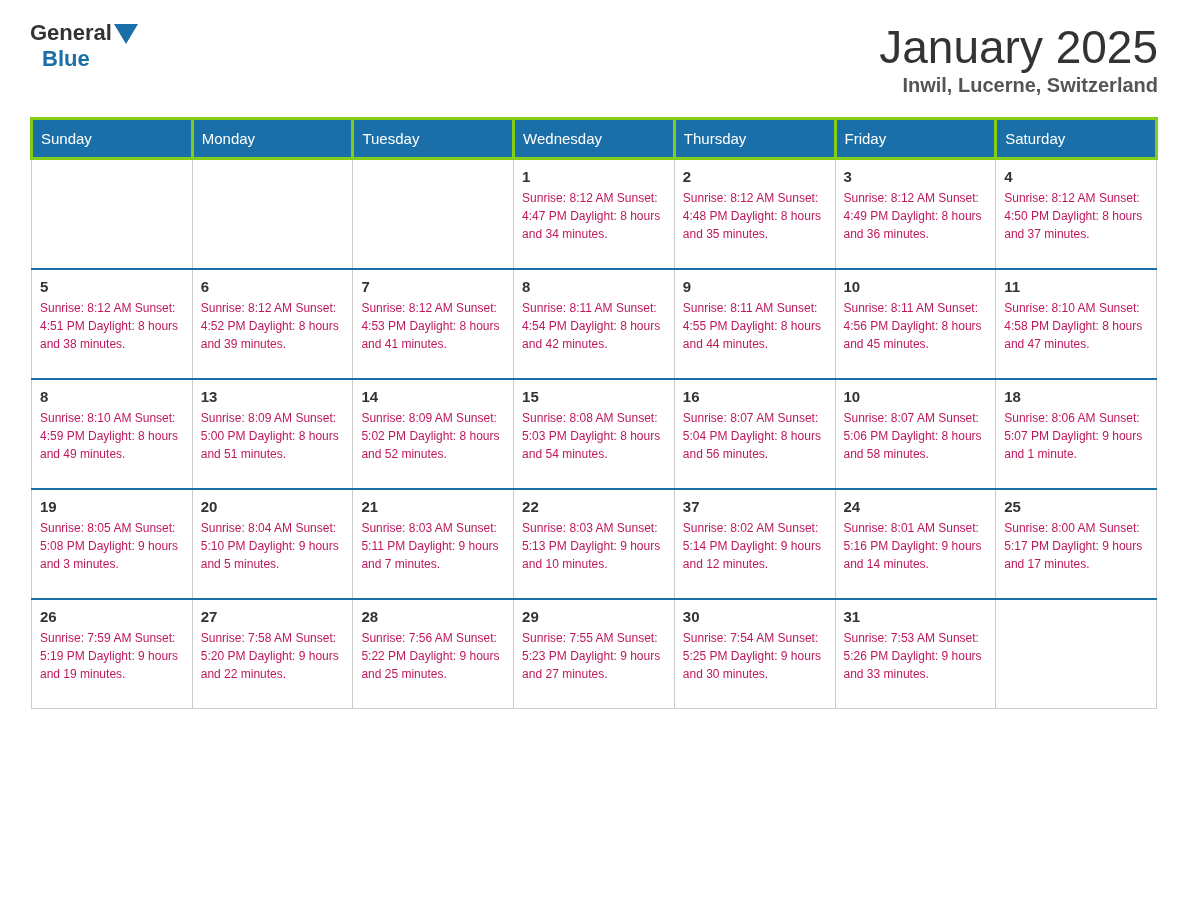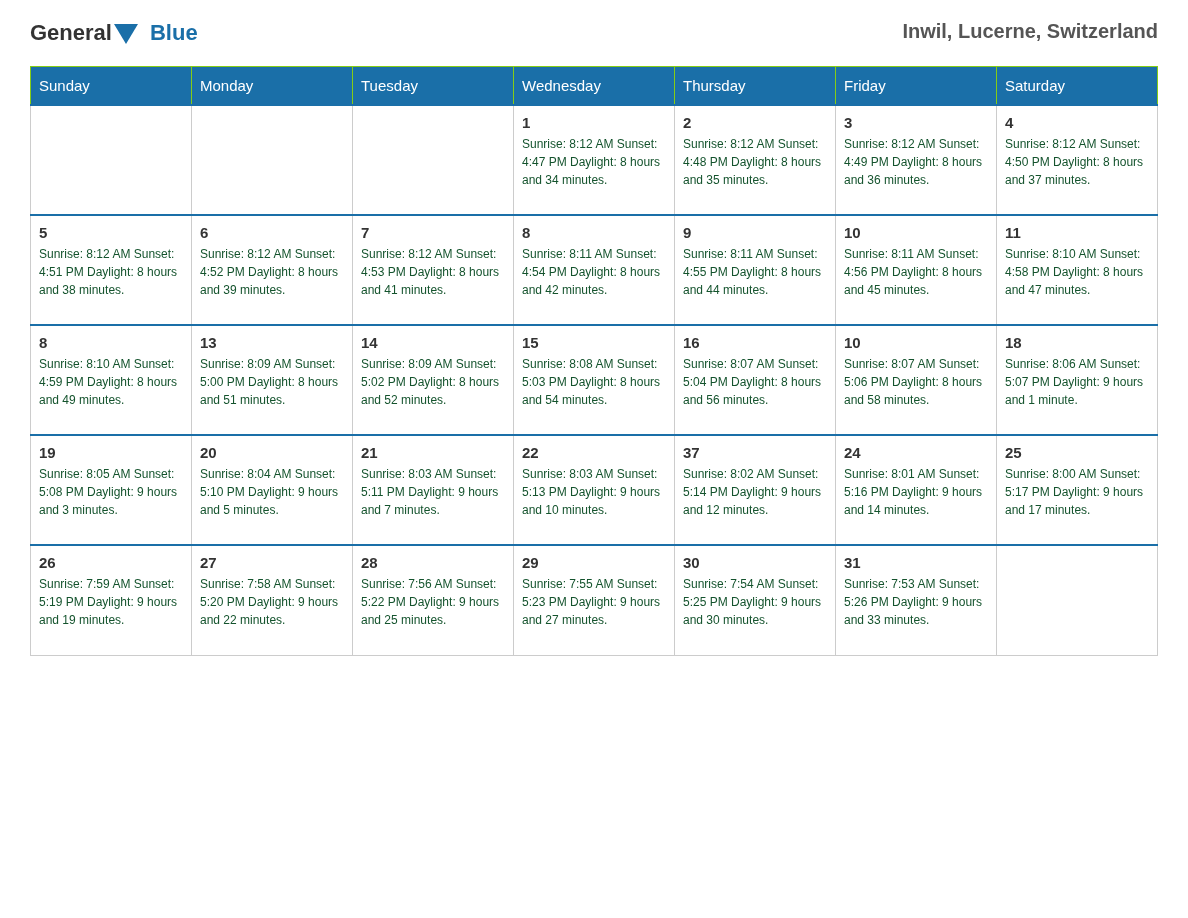--- a/index.html
+++ b/index.html
@@ -11,21 +11,21 @@
       min-height: 918px;
     }
     .header {
       display: flex;
       justify-content: space-between;
       align-items: flex-start;
       margin-bottom: 20px;
     }
     .logo {
       display: flex;
-      flex-direction: row;
+      flex-direction: column;
       align-items: flex-start;
     }
     .logo-top {
       display: flex;
       align-items: center;
     }
     .logo-general {
       font-size: 22px;
       font-weight: bold;
       color: #333;
@@ -64,59 +64,60 @@
       border-collapse: collapse;
       table-layout: fixed;
     }
     .calendar thead tr th {
       background-color: #1a6fa8;
       color: #fff;
       padding: 10px 8px;
       font-size: 15px;
       font-weight: normal;
       text-align: left;
-      border: 1px solid #84cc16;
+      border: 3px solid #84cc16;
     }
     .calendar tbody tr td {
       vertical-align: top;
       padding: 8px;
       font-size: 12px;
       color: #333;
       border: 1px solid #ccc;
       height: 110px;
       border-top: 2px solid #1a6fa8;
     }
     .day-number {
       font-size: 15px;
       font-weight: bold;
       color: #333;
       display: block;
       margin-bottom: 4px;
     }
     .day-info {
       font-size: 12px;
-      color: #14532d;
+      color: #be185d;
       line-height: 1.5;
     }
     .empty-cell {
       background: #fff;
     }
   </style>
 </head>
 <body>
 
 <div class="header">
   <div class="logo">
     <div class="logo-top">
       <span class="logo-general">General</span>
       <div class="logo-triangle"></div>
     </div>
     <span class="logo-blue">Blue</span>
   </div>
   <div class="title-block">
+    <h1>January 2025</h1>
     <h2>Inwil, Lucerne, Switzerland</h2>
   </div>
 </div>
 
 <table class="calendar">
   <thead>
     <tr>
     <th>Sunday</th>
         <th>Monday</th>
         <th>Tuesday</th>

